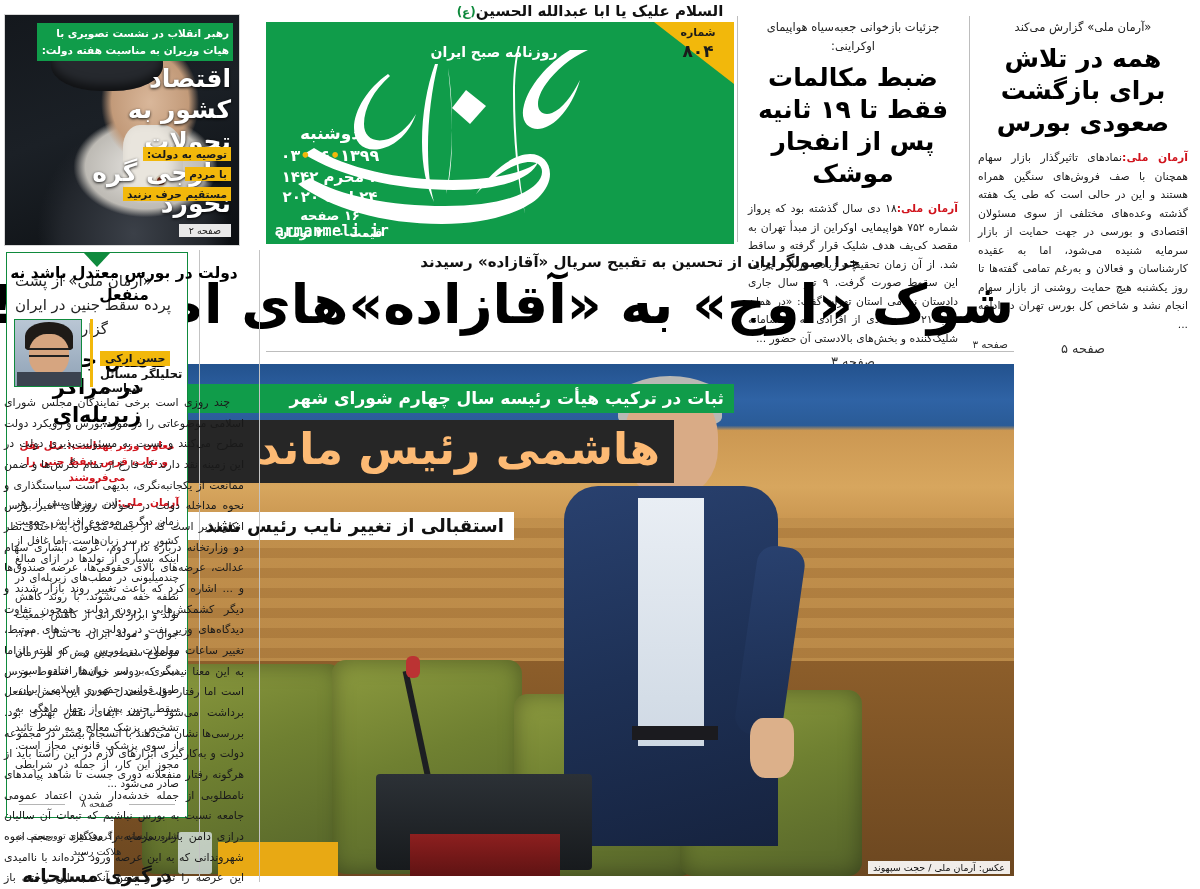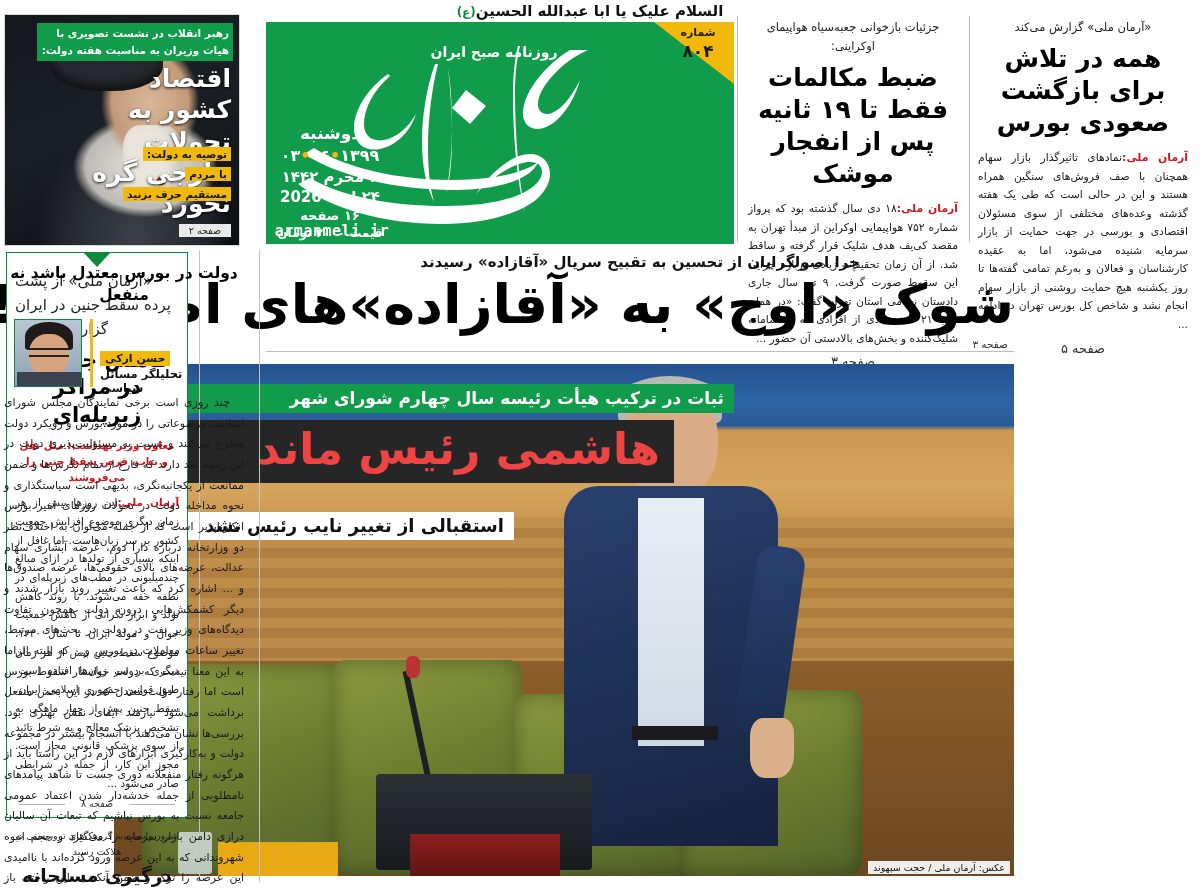--- a/index.html
+++ b/index.html
@@ -154,21 +154,21 @@
     background:rgba(255,255,255,.9); color:#111; font-size:9.5px;
     padding:1px 5px; letter-spacing:-0.2px;
   }
   .mp-greenbar {
     position:absolute; top:20px; left:0; width:620px;
     background:#109c4a; color:#fff; font-size:17px; font-weight:bold;
     padding:4px 10px 5px 8px; text-align:right; letter-spacing:-0.7px;
   }
   .mp-blackbar {
     position:absolute; top:56px; left:0; width:560px;
-    background:#262626; color:#ef4444; font-size:44px; font-weight:bold;
+    background:#262626; color:#fdba74; font-size:44px; font-weight:bold;
     padding:4px 14px 8px 8px; text-align:right; letter-spacing:-1.6px;
     line-height:1.15;
   }
   .mp-whitebar {
     position:absolute; top:148px; left:0; width:400px;
     background:#ffffff; color:#111; font-size:18px; font-weight:bold;
     padding:3px 10px 4px 8px; text-align:right; letter-spacing:-0.6px;
   }
   .mp-pageref {
     position:absolute; top:185px; left:10px;
@@ -431,21 +431,21 @@
         </g>
       </svg>
     </div>
 
     <div class="dateblock">
       <div class="d-day">دوشنبه</div>
       <div class="d-num">
         <span>۱۳۹۹</span><span class="dot">•</span><span>۰۶</span><span class="dot">•</span><span>۰۳</span>
       </div>
       <div class="d-sm">۴ محرم ۱۴۴۲</div>
-      <div class="d-sm">۲۴ اوت 2026</div>
+      <div class="d-sm">۲۴ اوت ۲۰۲۰</div>
       <div class="d-pages">۱۶ صفحه</div>
       <div class="d-price">قیمت ۲۰۰۰ تومان</div>
     </div>
 
     <div class="site-url">armanmeli.ir</div>
   </div>
 
   <div class="tl-col c1">
     <div class="kicker">جزئیات بازخوانی جعبه‌سیاه هواپیمای اوکراینی:</div>
     <div class="tl-head">ضبط مکالمات فقط تا ۱۹ ثانیه پس از انفجار موشک</div>

